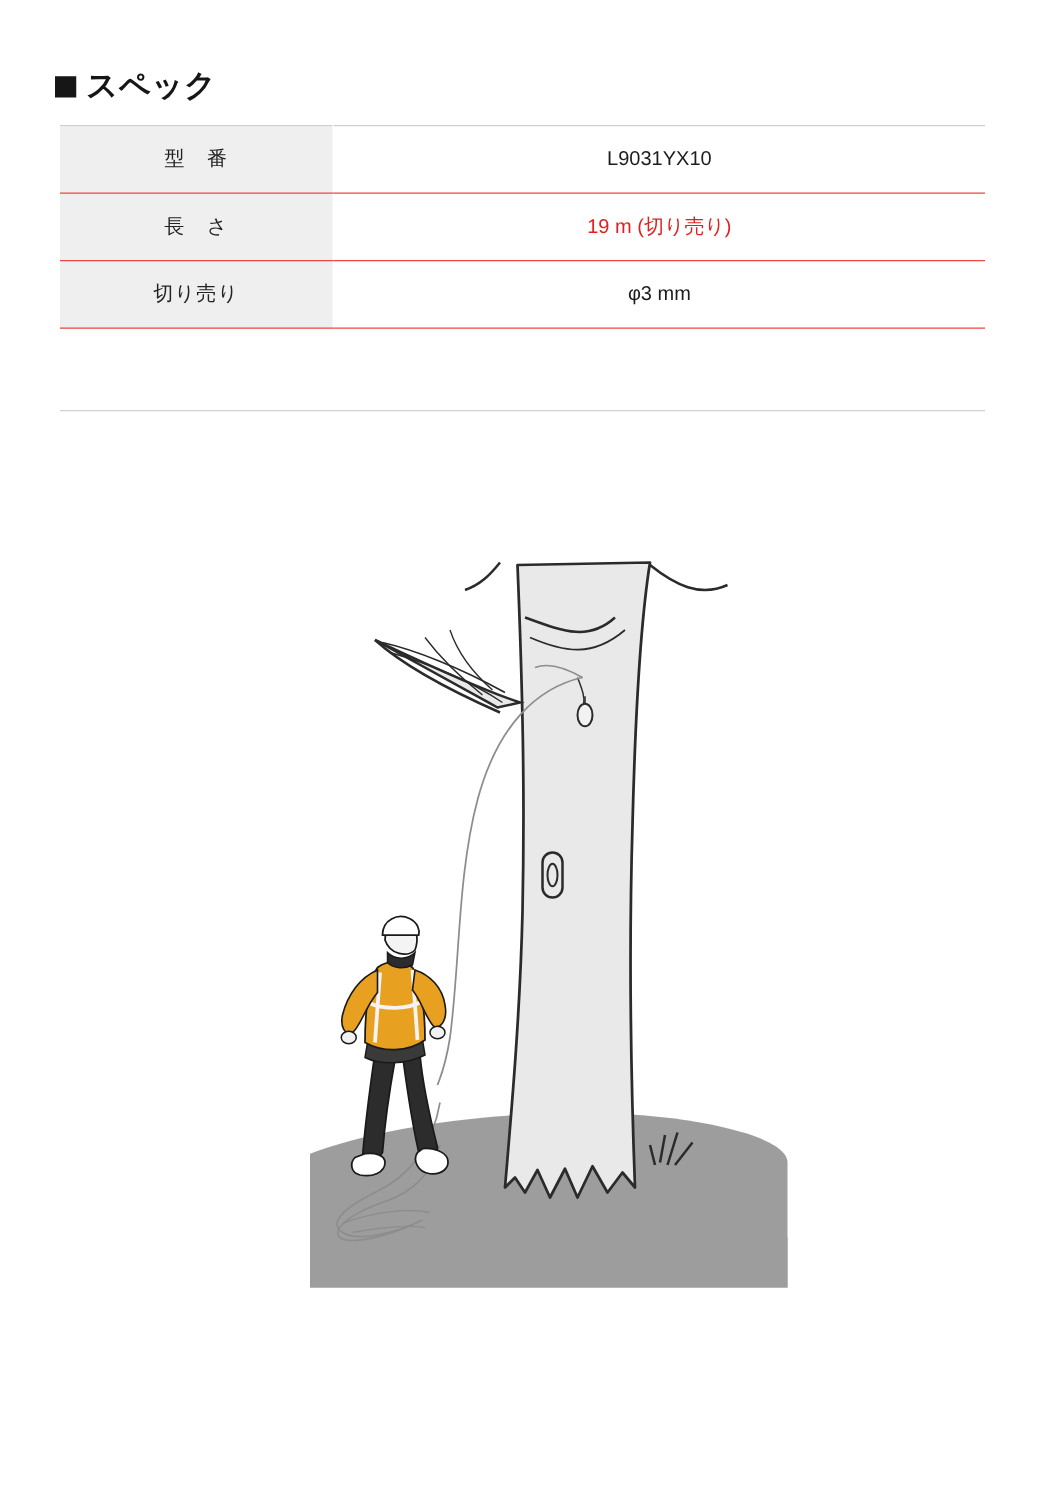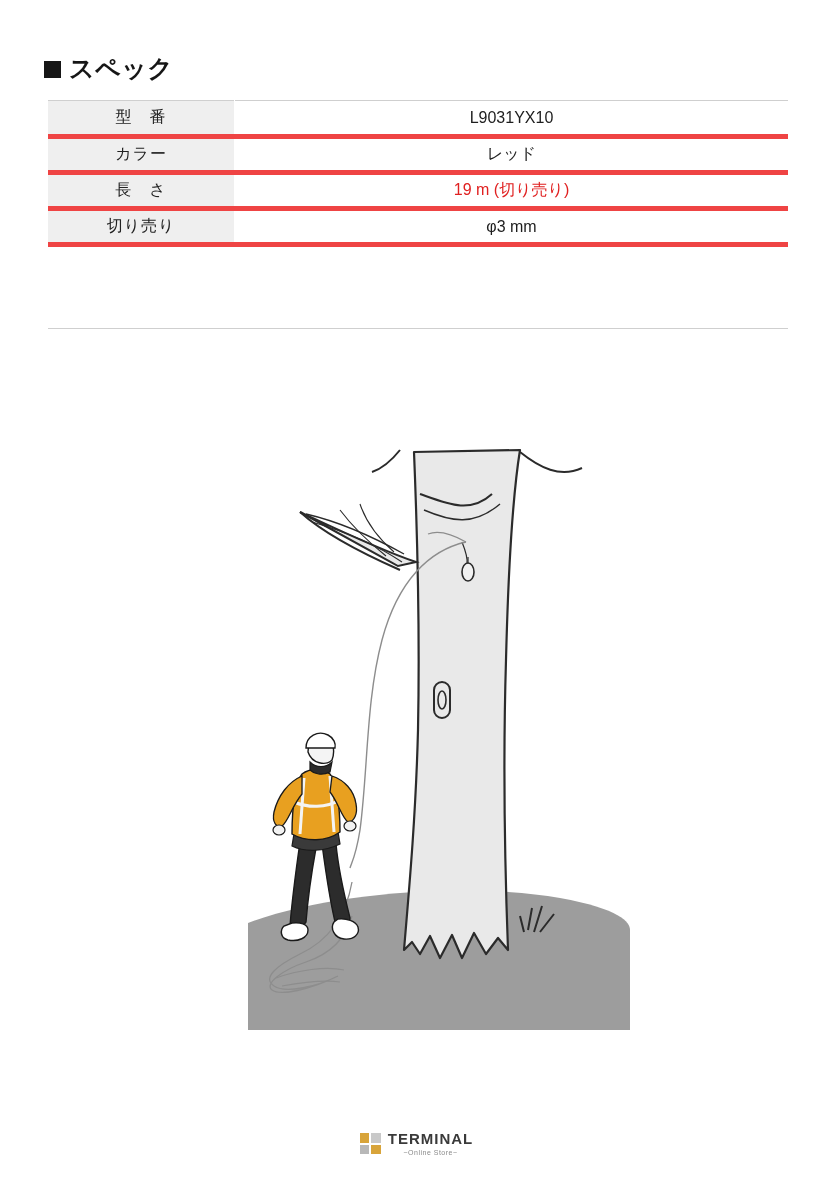--- a/index.html
+++ b/index.html
@@ -50,22 +50,22 @@
     top: 100px;
     width: 740px;
     border-collapse: collapse;
     table-layout: fixed;
   }
   .spec-table tr {
     height: 36px;
   }
   .spec-table td {
     border-top: 1px solid #cfcfcf;
-    border-bottom: 5px solid #ef4444;
-    padding: 0;
+    border-bottom: 1px solid #ef4444;
+    padding: 16px;
     vertical-align: middle;
   }
   .spec-label {
     width: 186px;
     background: #efefef;
     text-align: center;
     font-size: 16px;
     color: #222;
     letter-spacing: 1px;
     border-right: 1px solid #ffffff;
@@ -150,24 +150,20 @@
   <div class="spec-heading">
     <span class="heading-marker"></span>
     <span>スペック</span>
   </div>
 
   <table class="spec-table">
     <tbody>
       <tr>
         <td class="spec-label">型　番</td>
         <td class="spec-value">L9031YX10</td>
-      </tr>
-      <tr>
-        <td class="spec-label">カラー</td>
-        <td class="spec-value">レッド</td>
       </tr>
       <tr>
         <td class="spec-label">長　さ</td>
         <td class="spec-value accent">19 m (切り売り)</td>
       </tr>
       <tr>
         <td class="spec-label">切り売り</td>
         <td class="spec-value">φ3 mm</td>
       </tr>
     </tbody>
@@ -240,28 +236,14 @@
         <ellipse cx="279" cy="400" rx="6" ry="5" fill="#f2f2f2" stroke="#1a1a1a" stroke-width="1.2"></ellipse>
         <ellipse cx="350" cy="396" rx="6" ry="5" fill="#f2f2f2" stroke="#1a1a1a" stroke-width="1.2"></ellipse>
 
         <path d="M308 322 C 308 310, 318 304, 327 308 C 334 312, 335 322, 332 330 C 326 336, 312 334, 308 322 Z" fill="#f4f4f4" stroke="#1a1a1a" stroke-width="1.4"></path>
         <path d="M306 318 C 306 306, 318 300, 328 305 C 334 308, 336 314, 335 318 Z" fill="#ffffff" stroke="#1a1a1a" stroke-width="1.4"></path>
         <path d="M310 332 C 316 338, 326 338, 332 332 L 330 342 C 322 346, 314 344, 310 340 Z" fill="#2c2c2c" stroke="#1a1a1a" stroke-width="1.2"></path>
       </g>
     </svg>
   </div>
 
-  <div class="footer">
-    <div class="logo">
-      <span class="logo-mark">
-        <i style="background:#d8a43a"></i>
-        <i style="background:#c9c9c9"></i>
-        <i style="background:#b8b8b8"></i>
-        <i style="background:#d8a43a"></i>
-      </span>
-      <span class="logo-text">
-        <span class="logo-title">TERMINAL</span>
-        <span class="logo-sub">~Online Store~</span>
-      </span>
-    </div>
-  </div>
 
 </div>
 
 </body></html>

